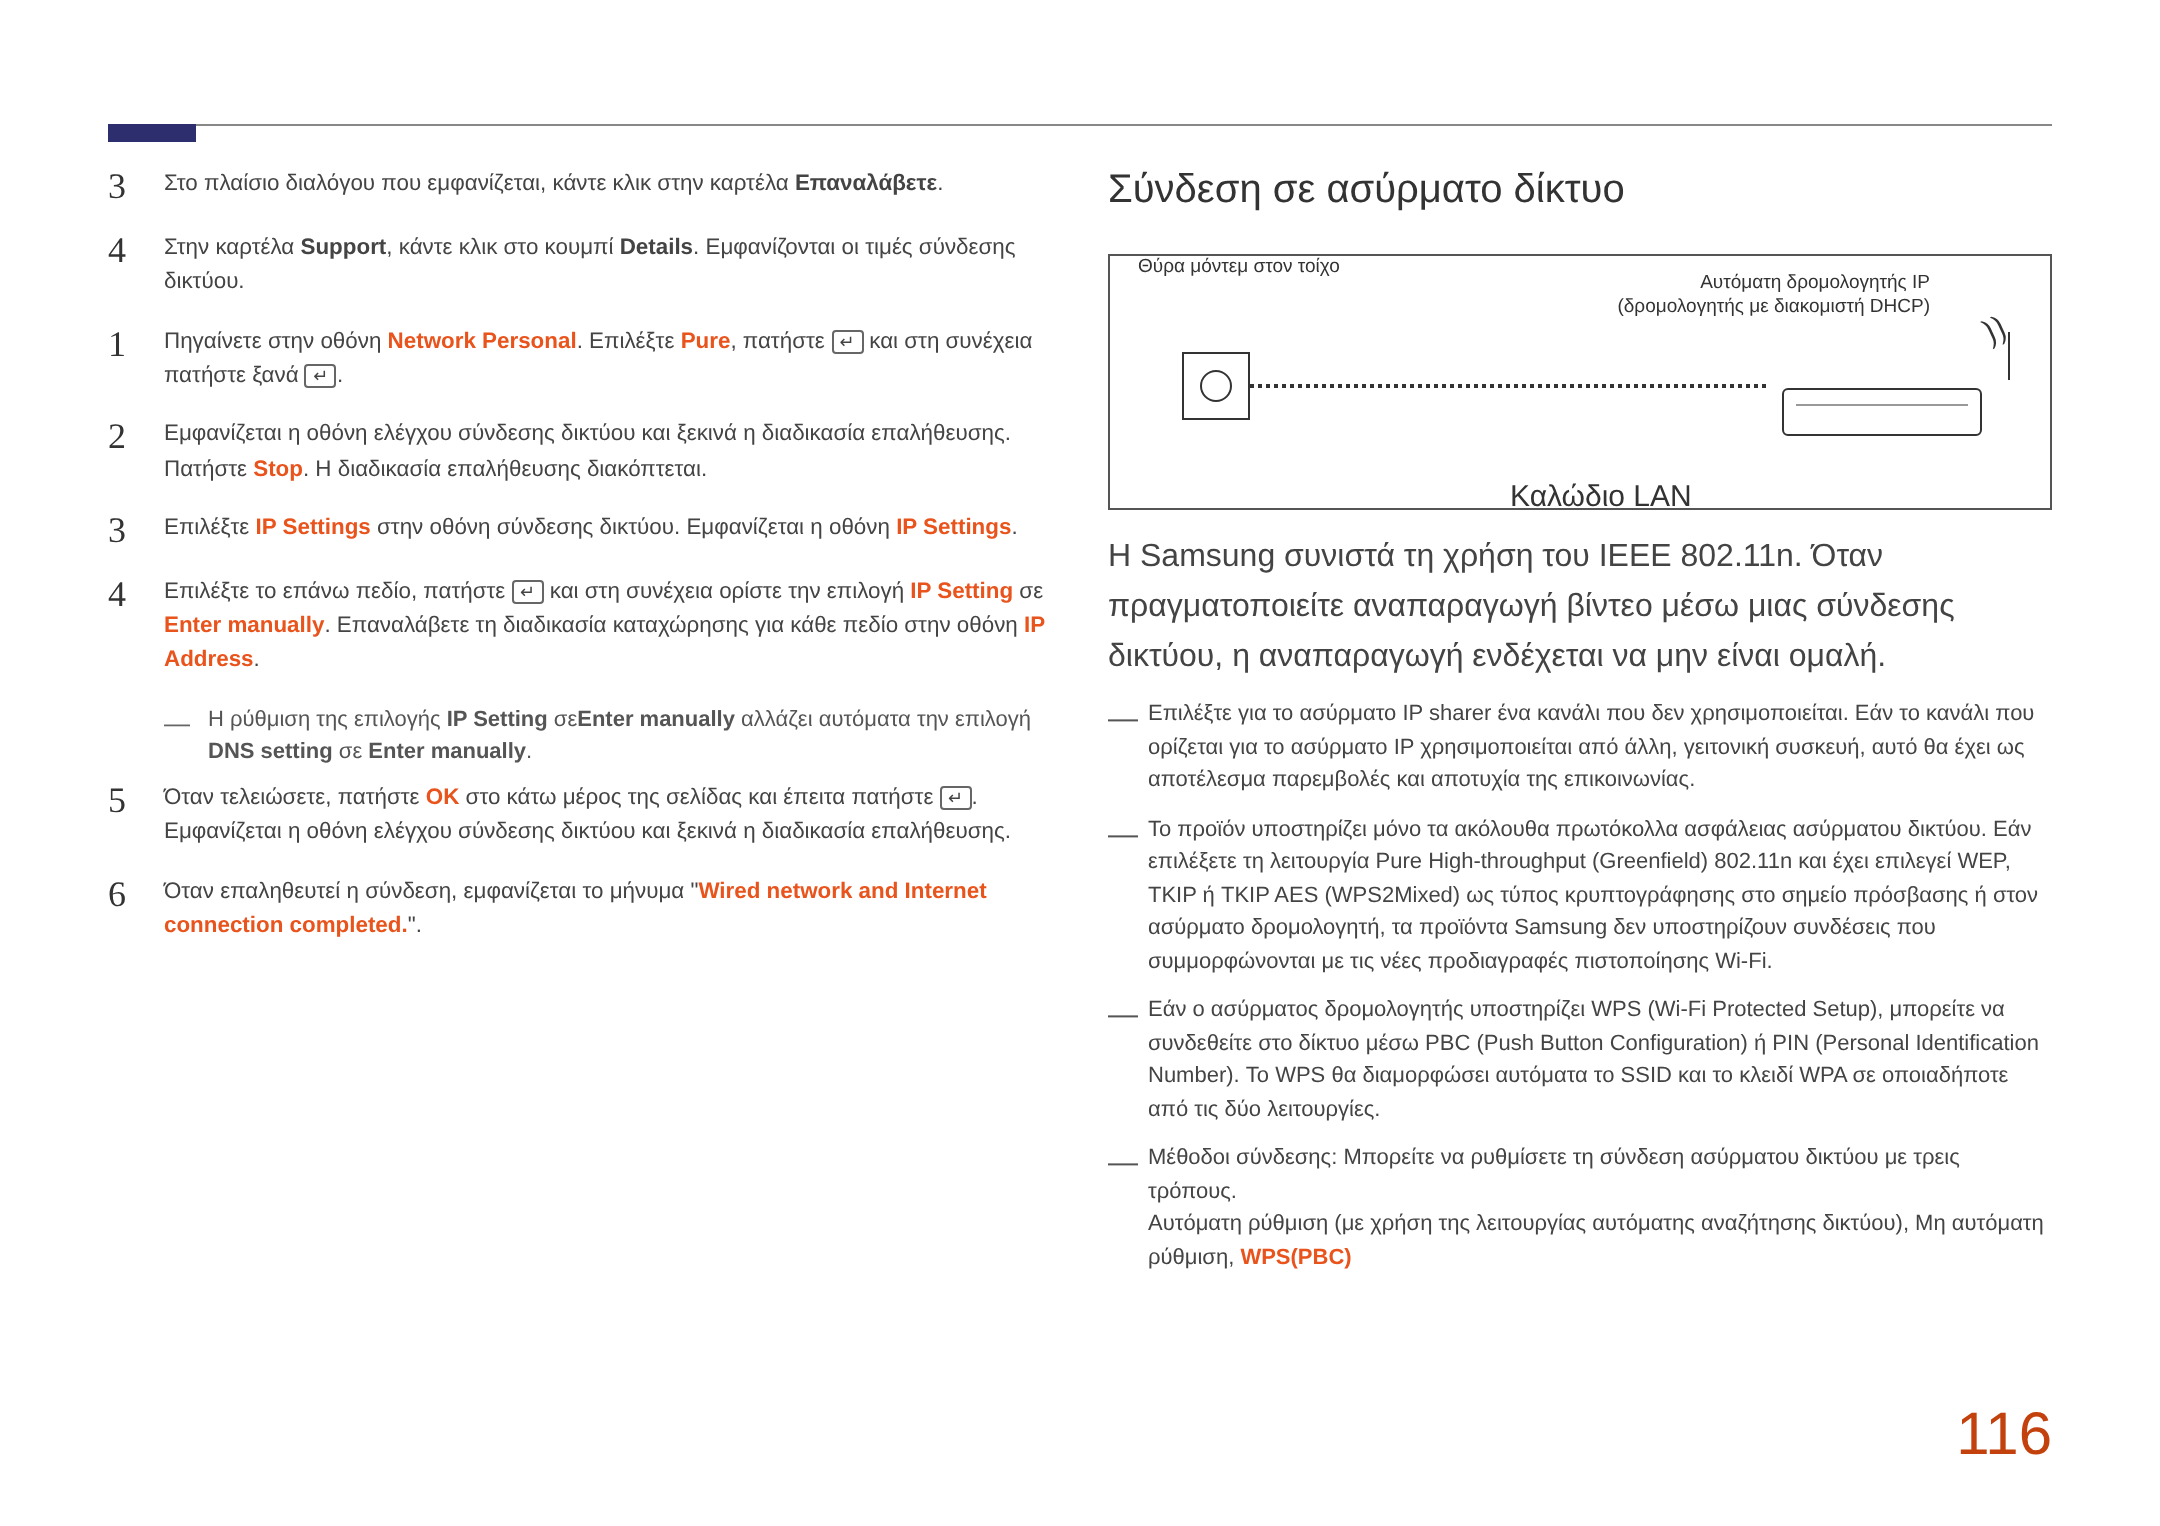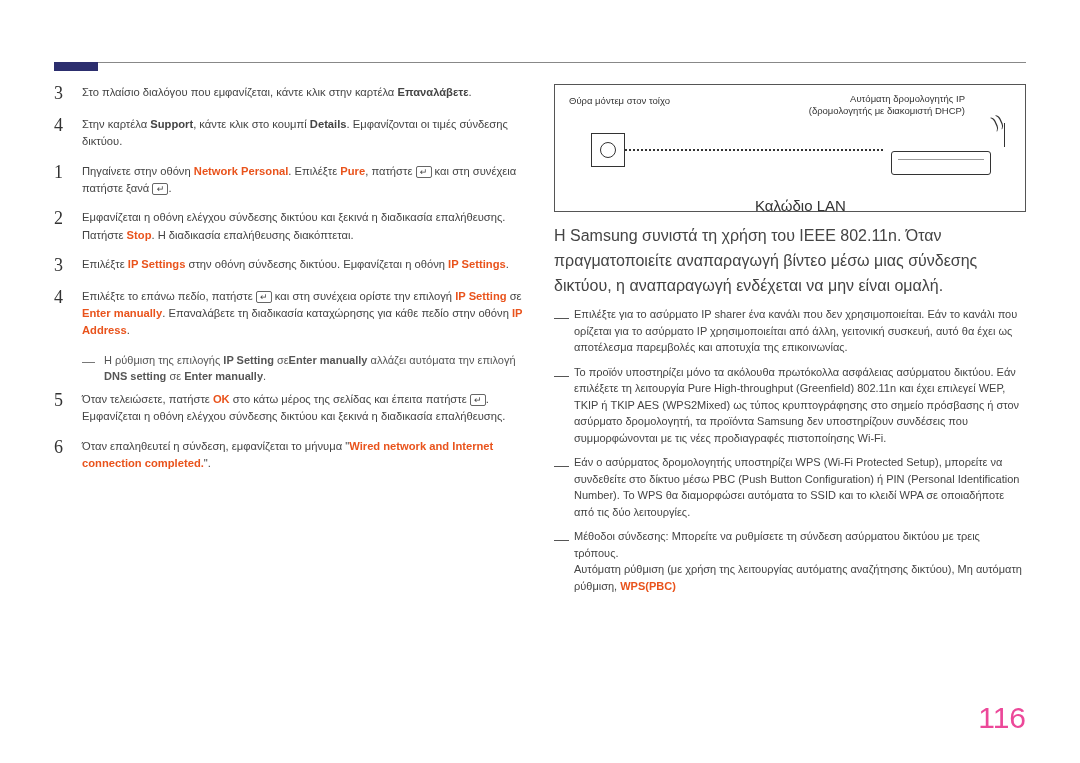--- a/index.html
+++ b/index.html
@@ -97,21 +97,21 @@
   .diagram {
     border: 1px solid #555;
     padding: 10px 12px 8px 12px;
     margin-bottom: 12px;
     height: 128px;
     position: relative;
     font-size: 9.5px;
   }
   .diagram-label-left {
     position: absolute;
-    top: 10px; left: 14px;
+    top: 0; left: 14px;
   }
   .diagram-label-right {
     position: absolute;
     top: 8px; right: 60px;
     text-align: right;
     line-height:1.3;
   }
   .wall-outlet {
     position: absolute;
     left: 36px; top: 48px;
@@ -161,21 +161,21 @@
   .right-note {
     display:flex; gap:6px;
     font-size:11px; color:#444; line-height:1.5;
     margin-bottom:8px;
   }
   .right-note .note-mark{ font-size:15px; color:#555;}
   .page-num{
     position:absolute;
     right:54px; bottom:28px;
     font-size:30px;
-    color:#ec4899;
+    color:#c2410c;
     font-weight:300;
     font-family: Arial, sans-serif;
   }
 </style>
 </head>
 <body>
 
 <div class="top-bar"></div>
 <div class="accent-block"></div>
 
@@ -244,20 +244,21 @@
     <div class="num-item">
       <div class="num">6</div>
       <div class="txt">
         <span>Όταν επαληθευτεί η σύνδεση, εμφανίζεται το μήνυμα "</span><span class="term">Wired network and Internet connection completed.</span><span>".</span>
       </div>
     </div>
 
   </div>
 
   <div class="col col-right">
+    <h2 class="section-title">Σύνδεση σε ασύρματο δίκτυο</h2>
 
     <div class="diagram">
       <div class="diagram-label-left">Θύρα μόντεμ στον τοίχο</div>
       <div class="diagram-label-right">
         <span>Αυτόματη δρομολογητής IP</span><br><span>(δρομολογητής με διακομιστή DHCP)</span>
       </div>
       <div class="wall-outlet"></div>
       <div class="cable"></div>
       <div class="router">
         <div class="router-body"></div>

